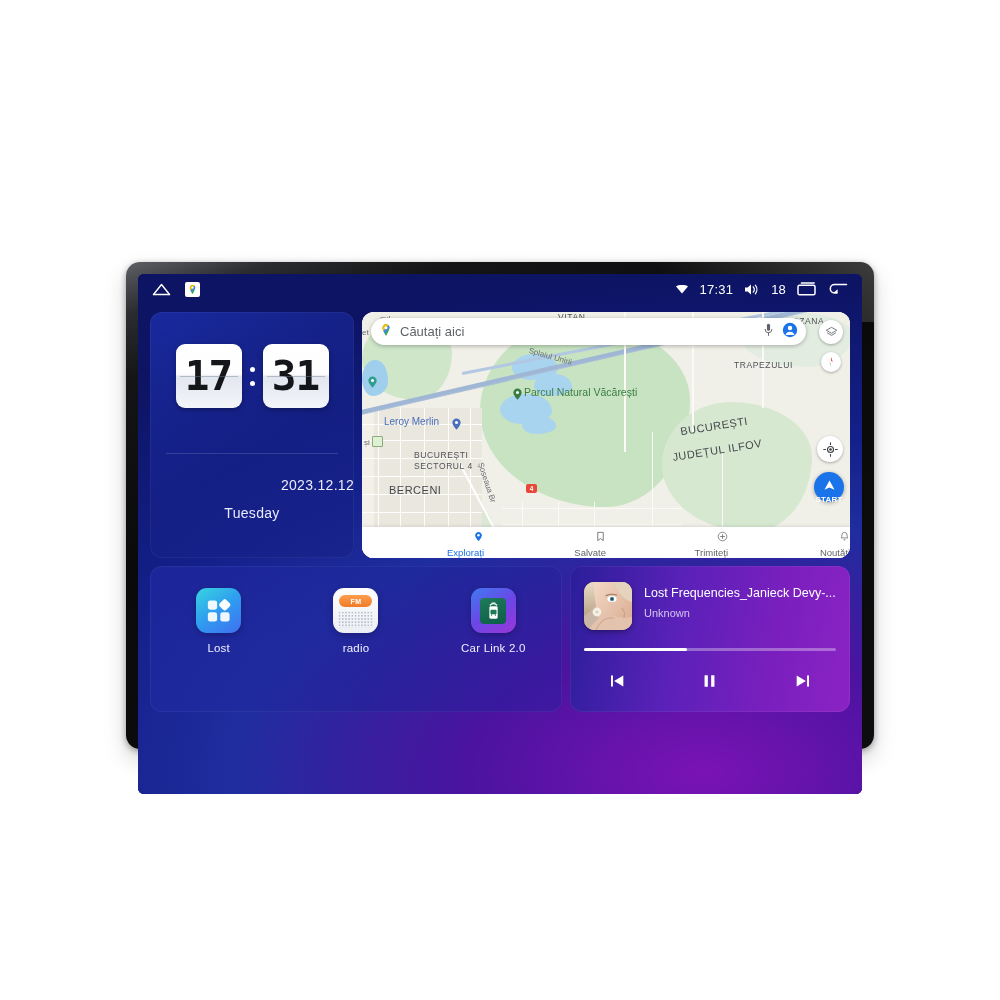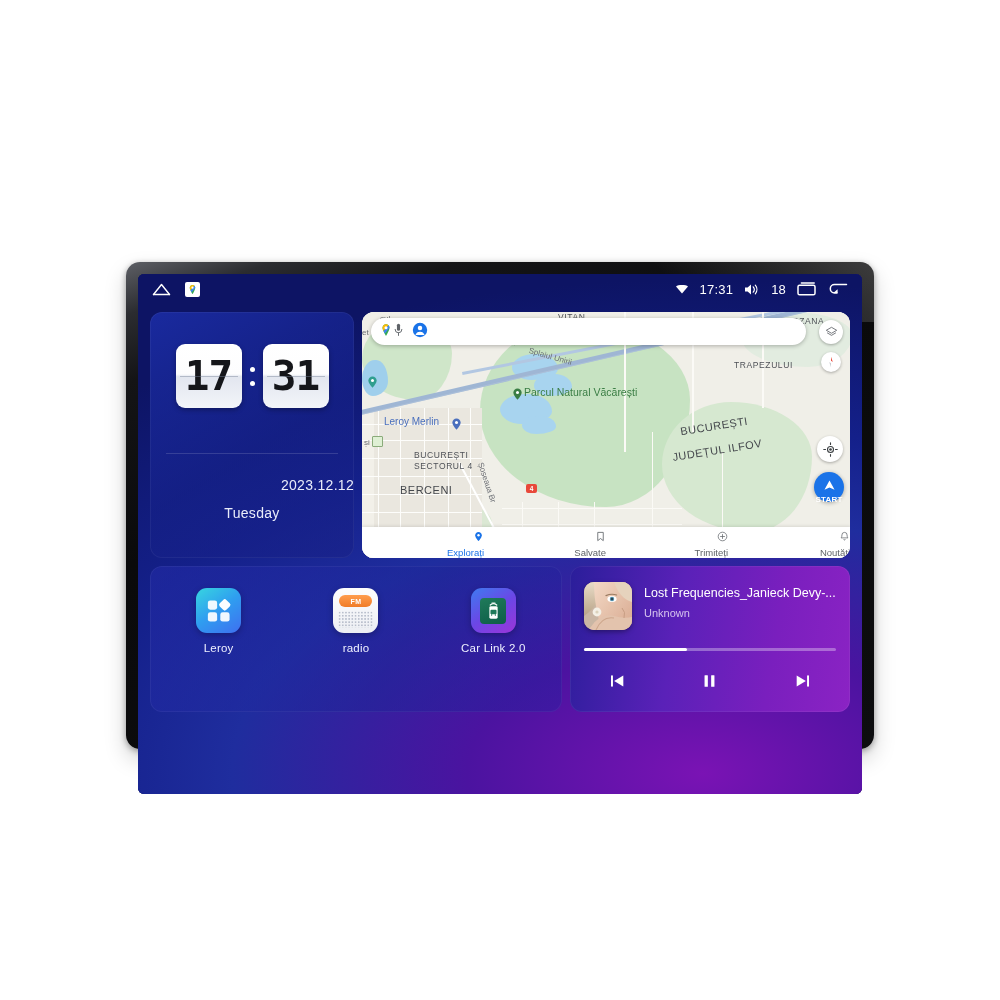--- a/index.html
+++ b/index.html
@@ -479,21 +479,21 @@
               <div style="position:absolute;left:10px;top:124px;width:9px;height:9px;border:1px solid #8aab7a;background:#dff0d4;border-radius:1px;"></div>
 
               <div class="mlabel caps" style="left:430px;top:4px;">OZANA</div>
               <div class="mlabel caps" style="left:372px;top:48px;">TRAPEZULUI</div>
               <div class="mlabel big" style="left:318px;top:108px;transform:rotate(-9deg);">BUCUREȘTI</div>
               <div class="mlabel big" style="left:310px;top:132px;transform:rotate(-9deg);">JUDEȚUL ILFOV</div>
               <div class="mlabel poi" style="left:162px;top:74px;">Parcul Natural Văcărești</div>
               <div class="mlabel shop" style="left:22px;top:104px;">Leroy Merlin</div>
               <div class="mlabel caps" style="left:52px;top:138px;">BUCUREȘTI</div>
               <div class="mlabel caps" style="left:52px;top:149px;">SECTORUL 4</div>
-              <div class="mlabel big" style="left:38px;top:172px;">BERCENI</div>
+              <div class="mlabel big" style="left:27px;top:172px;">BERCENI</div>
               <div class="mlabel rot" style="left:166px;top:40px;transform:rotate(16deg);">Splaiul Unirii</div>
               <div class="mlabel rot" style="left:136px;top:24px;transform:rotate(16deg);">Unirii</div>
               <div class="mlabel rot" style="left:104px;top:166px;transform:rotate(72deg);">Șoseaua Br</div>
               <div class="mlabel caps" style="left:196px;top:0px;">VITAN</div>
               <div class="mlabel rot" style="left:18px;top:2px;">cul</div>
               <div class="mlabel rot" style="left:0px;top:16px;">et</div>
               <div class="mlabel rot" style="left:2px;top:126px;">și</div>
 
               <div id="gwm">
                 <span>G</span><span>o</span><span>o</span><span>g</span><span>l</span><span>e</span>
@@ -502,20 +502,21 @@
 
             <div id="map-search">
               <span>
                 <svg width="14" height="14" viewBox="0 0 24 24">
                   <path d="M12 2C8.7 2 6 4.7 6 8c0 4.5 6 14 6 14s6-9.5 6-14c0-3.3-2.7-6-6-6z" fill="#34A853"></path>
                   <path d="M12 2C8.7 2 6 4.7 6 8c0 1.6.8 3.6 1.8 5.6L16.4 4C15.3 2.8 13.7 2 12 2z" fill="#FBBC05"></path>
                   <path d="M16.4 4 7.8 13.6c.7 1.5 1.6 3.1 2.3 4.4L18 8.2C17.9 6.5 17.3 5 16.4 4z" fill="#4285F4"></path>
                   <circle cx="12" cy="8" r="2.6" fill="#ffffff"></circle>
                 </svg>
               </span>
+              <span id="map-search-text">Căutați aici</span>
               <span style="margin-right:8px;">
                 <svg width="11" height="14" viewBox="0 0 14 18">
                   <rect x="5" y="1" width="4" height="9" rx="2" fill="#5f6368"></rect>
                   <path d="M2.6 8.2 a4.4 4.4 0 0 0 8.8 0" fill="none" stroke="#5f6368" stroke-width="1.2" stroke-linecap="round"></path>
                   <path d="M7 12.6 V16" stroke="#5f6368" stroke-width="1.2" stroke-linecap="round"></path>
                 </svg>
               </span>
               <span>
                 <svg width="16" height="16" viewBox="0 0 20 20">
                   <circle cx="10" cy="10" r="9" fill="#1a73e8"></circle>
@@ -595,21 +596,21 @@
 
               <div class="app">
                 <div class="app-ico ico-apps">
                   <svg width="26" height="26" viewBox="0 0 28 28">
                     <rect x="2" y="2.6" width="10" height="10" rx="2.6" fill="#ffffff" opacity=".92"></rect>
                     <rect x="2" y="15.4" width="10" height="10" rx="2.6" fill="#ffffff" opacity=".92"></rect>
                     <rect x="15.4" y="15.4" width="10" height="10" rx="2.6" fill="#ffffff" opacity=".92"></rect>
                     <rect x="15.2" y="2.4" width="10" height="10" rx="2.4" fill="#ffffff" opacity=".98" transform="rotate(45 20.2 7.4)"></rect>
                   </svg>
                 </div>
-                <div class="app-lbl">Leroy</div>
+                <div class="app-lbl">Lost</div>
               </div>
 
 
               <div class="app">
                 <div class="app-ico ico-radio">
                   <div class="radio-band">
                     <span>FM</span>
                   </div>
                   <div class="radio-grid"></div>
                 </div>

